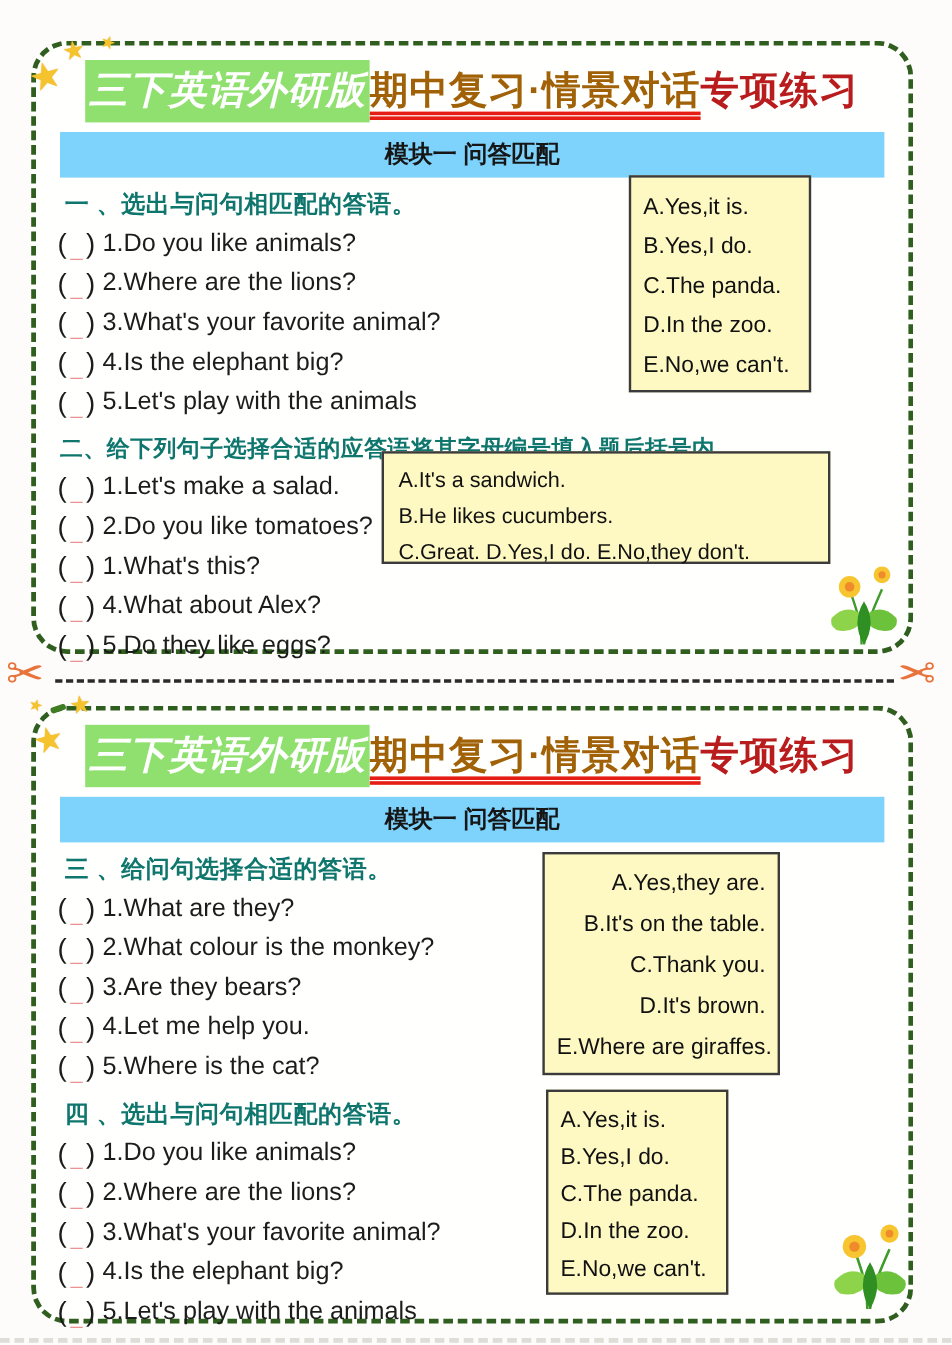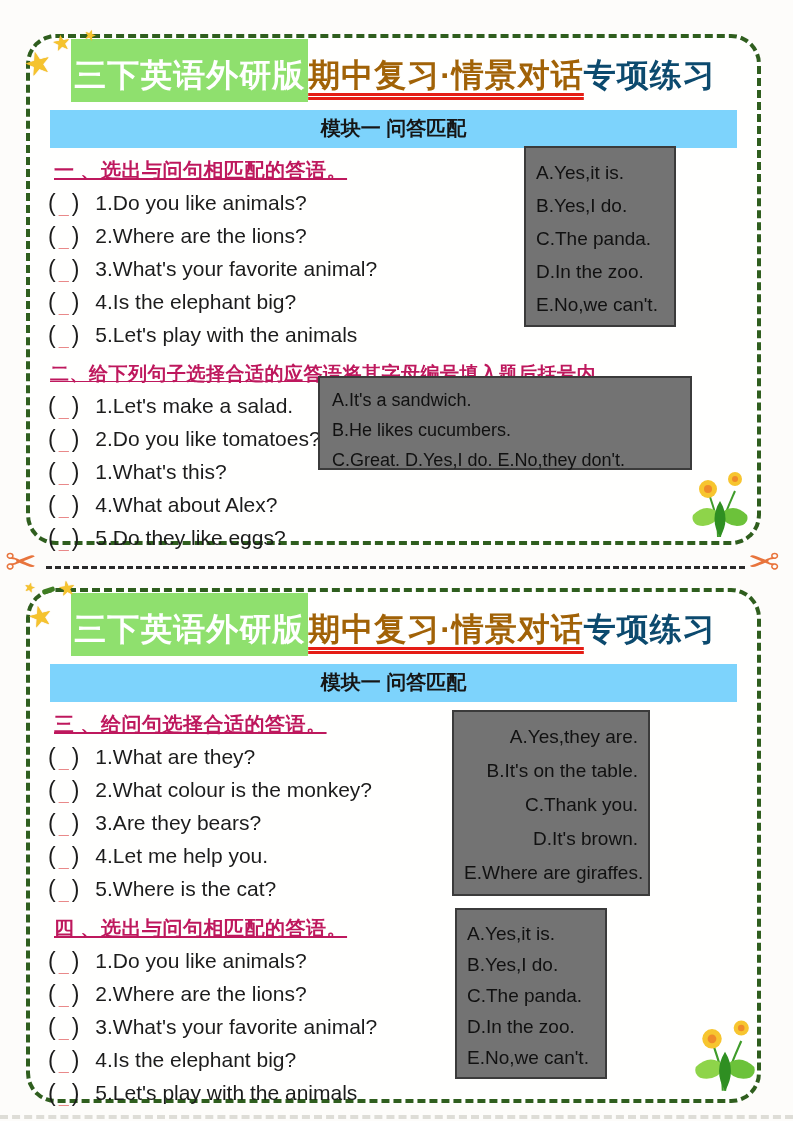--- a/index.html
+++ b/index.html
@@ -14,53 +14,53 @@
     border:4px dashed #2f5e1e;border-radius:30px;background:#fffffe;
   }
   #panel1{top:34px;height:511px;}
   #panel2{top:588px;height:515px;}
 
   
   .title{
     text-align:center;margin:13px 6px 0;font-size:32px;font-weight:bold;
     white-space:nowrap;letter-spacing:1px;line-height:1.55;
   }
-  .title .hl{background:#8fe06e;color:#ffffff;padding:18px 3px 9px;}
+  .title .hl{background:#8fe06e;color:#ffffff;padding:7px 3px 9px;font-style:italic;}
   .title .red{
     color:#a16207;
     text-decoration-line:underline;text-decoration-style:double;
     text-decoration-color:#e51d15;text-underline-offset:7px;
   }
-  .title .suffix{color:#0c4a6e;}
+  .title .suffix{color:#b91c1c;}
 
   
   .module-bar{
     margin:9px 20px 0;background:#7dd3fc;color:#161616;
     text-align:center;font-size:20px;font-weight:bold;padding:5px 0 6px;
   }
 
   
   .content{padding:0 10px 0 18px;}
   .sec-heading{
-    margin:9px 0 3px 6px;font-size:20px;font-weight:bold;color:#be185d;
-    letter-spacing:.5px;white-space:nowrap;text-decoration:underline;
+    margin:9px 0 3px 6px;font-size:20px;font-weight:bold;color:#0f766e;
+    letter-spacing:.5px;white-space:nowrap;
   }
   .sec-heading.long{font-size:19px;margin-left:2px;}
   .q-row{height:33px;display:flex;align-items:center;font-size:21px;color:#1c1c1c;}
   .paren{font-size:23px;color:#1c1c1c;}
   .blank{
     color:#e05b5b;font-weight:bold;font-size:18px;
     position:relative;top:5px;margin:0 3px;
   }
-  .q-text{margin-left:16px;white-space:nowrap;}
+  .q-text{margin-left:6px;white-space:nowrap;}
 
   
   .answer-box{
     position:absolute;box-sizing:border-box;
-    background:#737373;border:2px solid #3b3b3b;padding:8px 10px;
+    background:#fef9c3;border:2px solid #3b3b3b;padding:8px 10px;
   }
   .a-line{color:#111;white-space:nowrap;}
   #abox1{left:494px;top:108px;width:152px;height:181px;}
   #abox1 .a-line{font-size:19px;line-height:33px;}
   #abox2{left:288px;top:338px;width:374px;height:94px;padding:7px 12px;}
   #abox2 .a-line{font-size:18px;line-height:30px;}
   #abox3{left:422px;top:118px;width:198px;height:186px;text-align:right;}
   #abox3 .a-line{font-size:19px;line-height:34px;}
   #abox4{left:425px;top:316px;width:152px;height:171px;}
   #abox4 .a-line{font-size:19px;line-height:31px;}

